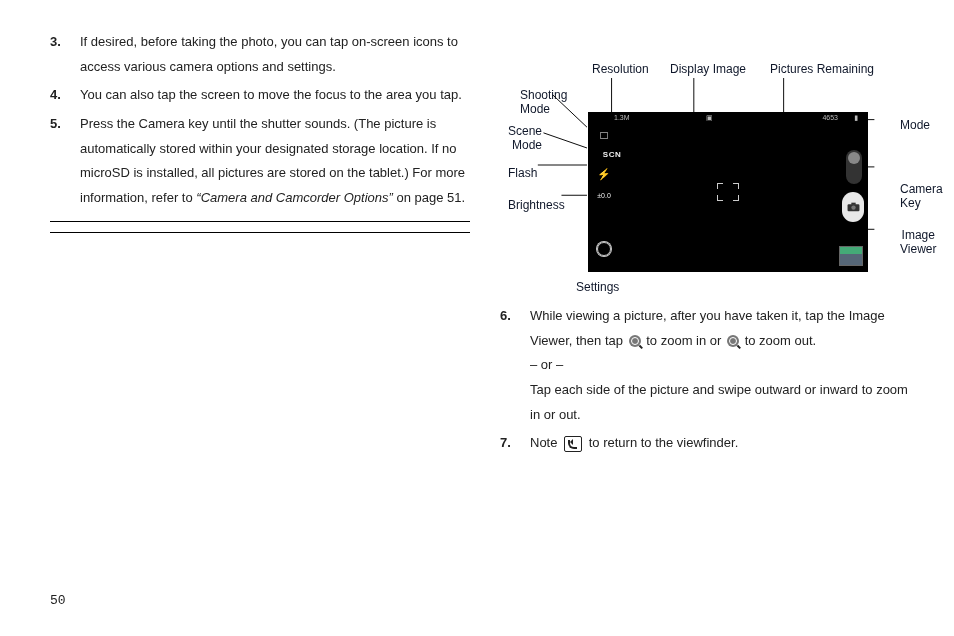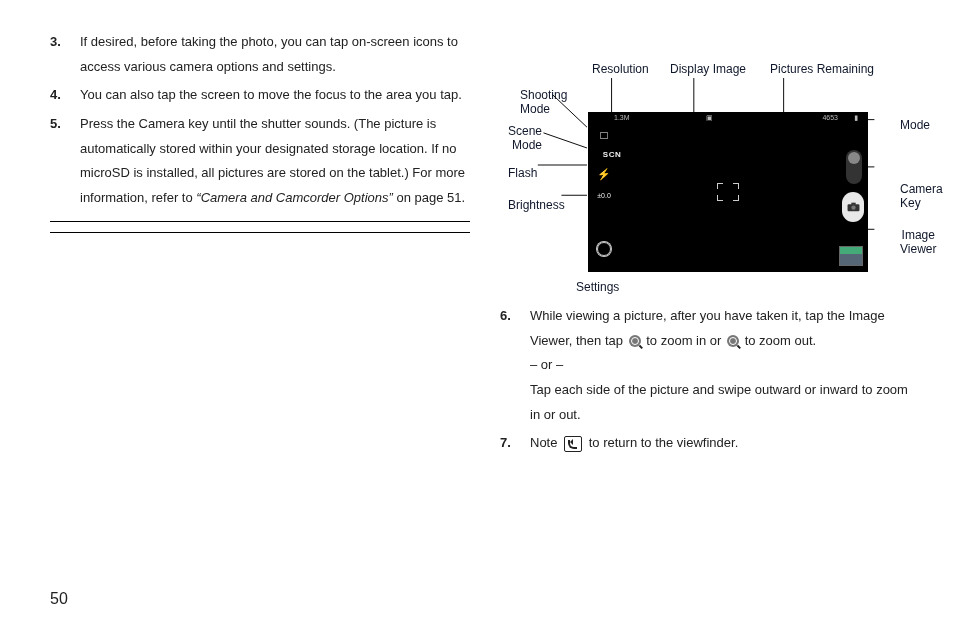--- a/index.html
+++ b/index.html
@@ -62,21 +62,22 @@
     text-indent: -33px; 
     font-family: Arial, sans-serif;
   }
   .note b {
     font-weight: bold;
   }
   .pagenum {
     position: absolute;
     bottom: 28px;
     left: 50px;
-    font-size: 16px;
+    font-size: 13px;
+    font-family: Liberation Mono, monospace;
   }
 
   
   .diagram-wrap {
     position: relative;
     height: 250px;
     margin-top: 10px;
     margin-bottom: 14px;
     font-size: 12px;
   }

